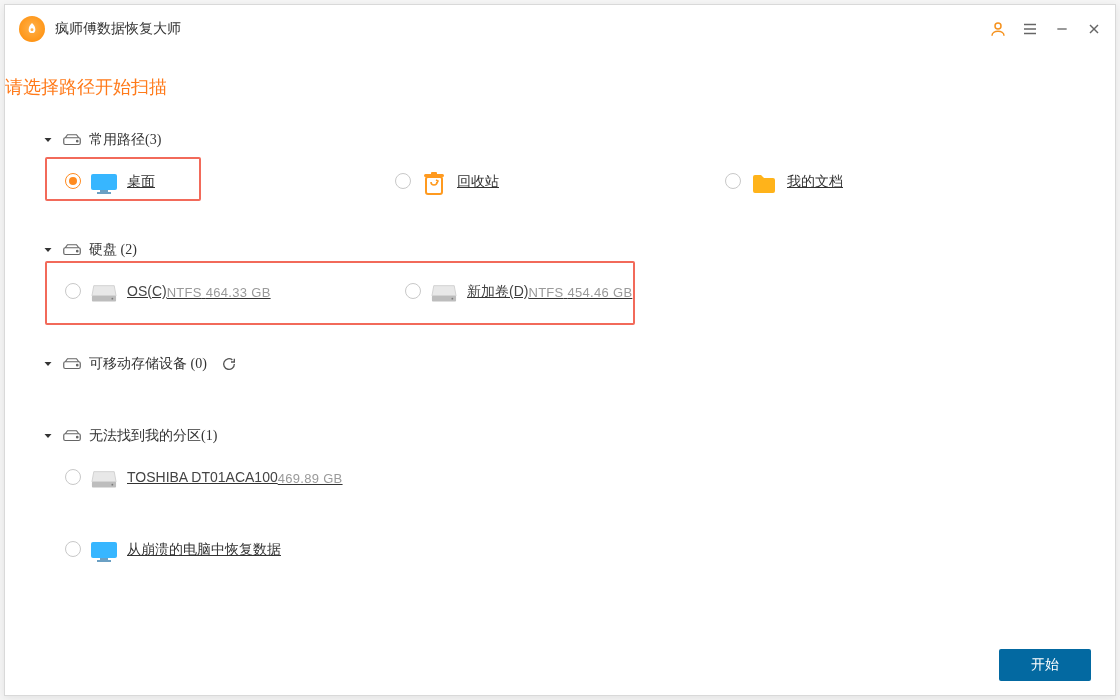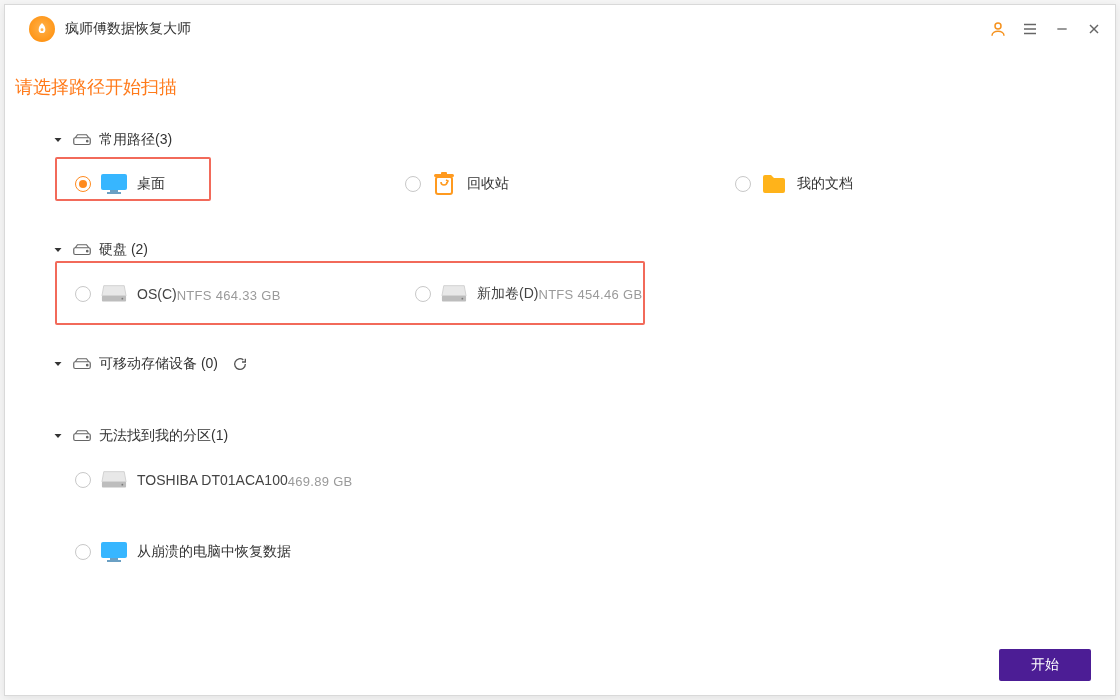--- a/index.html
+++ b/index.html
@@ -14,21 +14,20 @@
   }
   .window {
     width: 1112px;
     height: 692px;
     background: #fff;
     border: 1px solid #d9d9d9;
     box-shadow: 0 2px 8px rgba(0,0,0,0.08);
     display: flex;
     flex-direction: column;
     position: relative;
-    padding-left: 10px;
   }
   .titlebar {
     height: 48px;
     display: flex;
     align-items: center;
     padding: 0 12px 0 14px;
     border-bottom: 1px solid transparent;
   }
   .app-logo {
     width: 26px; height: 26px;
@@ -65,38 +64,39 @@
   }
   
   .content::-webkit-scrollbar { width: 8px; }
   .content::-webkit-scrollbar-thumb { background:#cfcfcf; border-radius:4px; }
 
   .section { margin-top: 10px; }
   .section-header {
     display:flex; align-items:center; gap:8px;
     padding: 10px 0;
     cursor:pointer;
-    font-size: 14px; color:#333;
+    font-size: 14px; color:#333;font-family:Liberation Serif, serif;
   }
   .chev { width:14px; height:14px; display:flex; align-items:center; justify-content:center; color:#333;}
   .drive-icon { width:18px; height:14px; color:#555; display:flex; align-items:center; justify-content:center;}
   .refresh-icon { width:16px; height:16px; color:#555; margin-left:6px; display:flex; align-items:center; justify-content:center;}
 
   .items-row {
     display:flex;
     gap: 0;
     padding: 6px 0 18px 14px;
     position:relative;
   }
   .item {
-    display:flex; align-items:center; gap:10px;
+    display:flex; align-items:flex-start; gap:10px;
     min-width: 330px;
     padding: 8px 10px;
     font-size: 14px;
     color:#333;
+    text-decoration:underline;
   }
   .radio {
     width:16px; height:16px; border:1.5px solid #c8c8c8; border-radius:50%;
     display:flex; align-items:center; justify-content:center; cursor:pointer; flex-shrink:0;
   }
   .radio.selected { border-color:#ff8a1e; }
   .radio.selected::after { content:""; width:8px; height:8px; background:#ff8a1e; border-radius:50%; }
 
   .icon-box { width:26px; height:22px; display:flex; align-items:center; justify-content:center; }
   .monitor-ic { width:26px; height:20px; }
@@ -117,21 +117,21 @@
   }
 
   .footer {
     position:absolute;
     right: 24px;
     bottom: 14px;
   }
   .start-btn {
     min-width: 92px;
     padding: 7px 30px;
-    background: #4c1d95;
+    background: #0369a1;
     color:#fff;
     font-size:14px;
     border:none;
     cursor:pointer;
     border-radius:2px;
   }
 </style>
 </head>
 <body>
 

